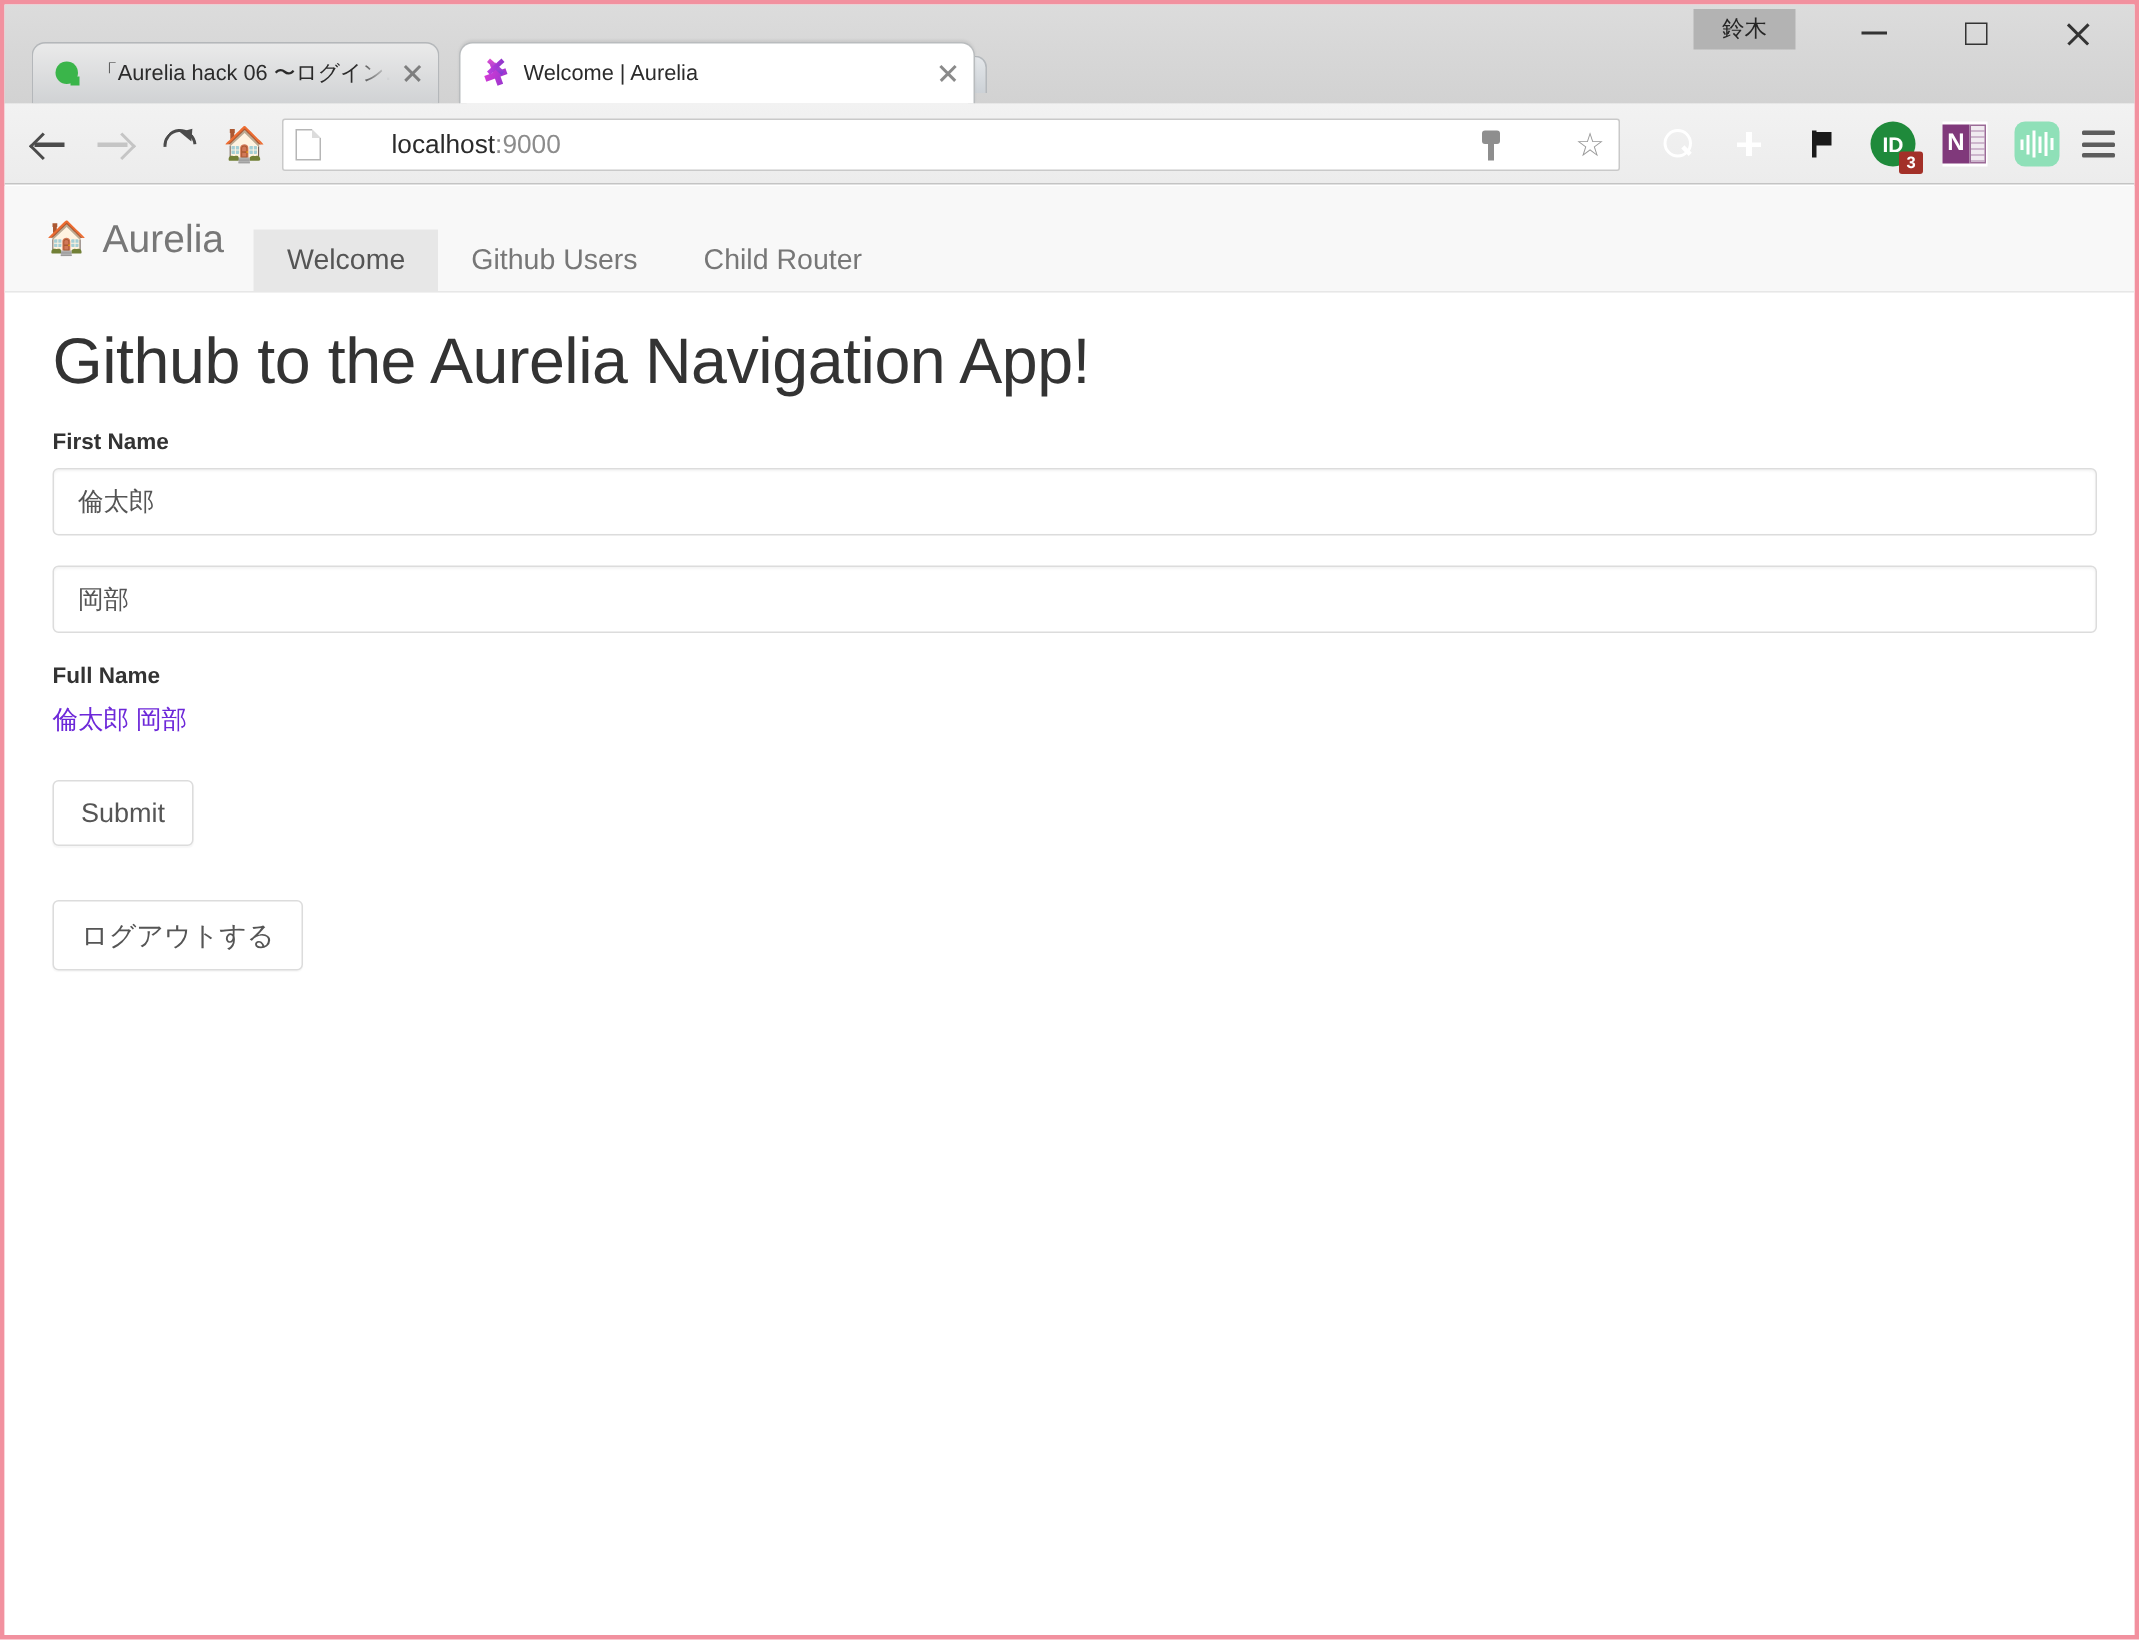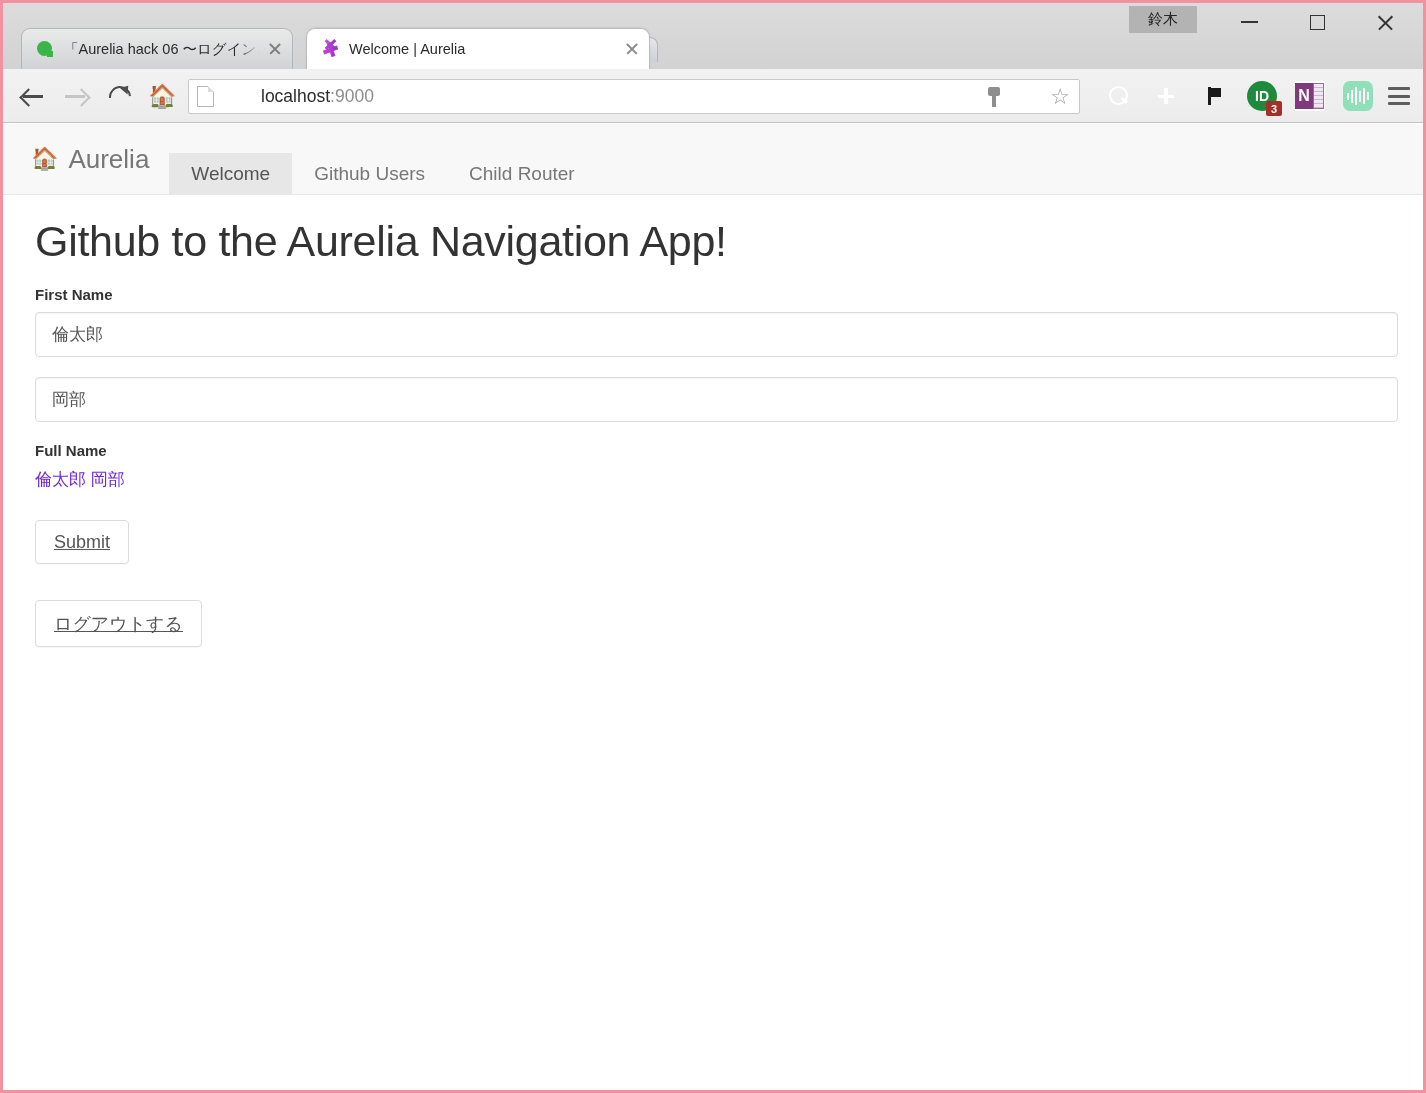--- a/index.html
+++ b/index.html
@@ -436,21 +436,20 @@
     justify-content: center;
     height: 44px;
     padding: 0 18px;
     border: 1px solid #dcdcdc;
     border-radius: 4px;
     background: #ffffff;
     font-size: 18px;
     color: #555;
     font-family: "Liberation Sans","DejaVu Sans",sans-serif;
     box-shadow: 0 1px 1px rgba(0,0,0,.035);
-    text-decoration: underline;
   }
   #logout-button { margin-top: 36px; height: 47px; }
   .block { display: block; }
 </style>
 </head>
 <body>
 
 <div id="window-frame">
 
   <div id="tabstrip">

